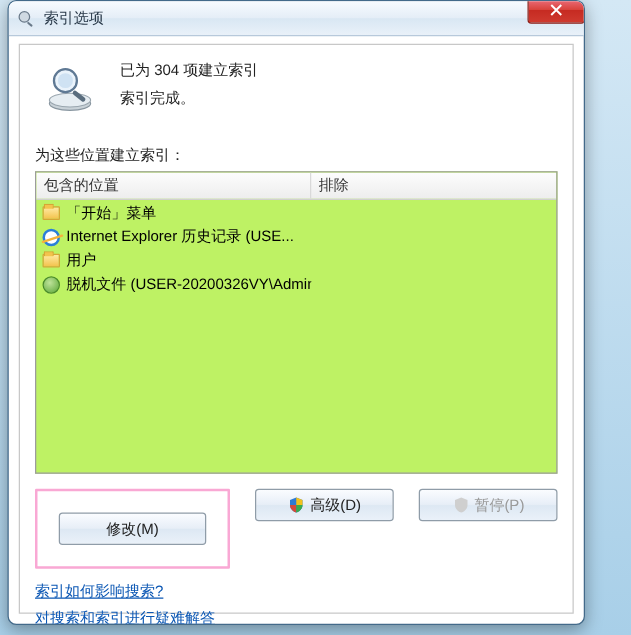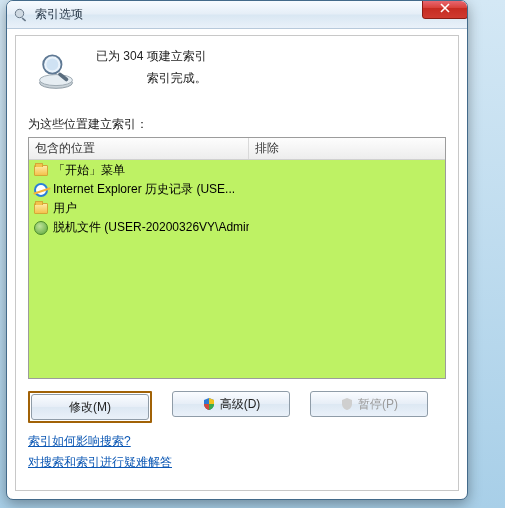--- a/index.html
+++ b/index.html
@@ -43,21 +43,21 @@
     box-shadow: inset 0 1px 0 rgba(255,255,255,.4);
   }
   .body {
     position: absolute; left: 8px; top: 34px; right: 8px; bottom: 8px;
     border: 1px solid #c8c8c8;
     background: #fff;
     padding: 10px 12px;
   }
   .status-row { display: flex; align-items: flex-start; margin: 0 0 24px 6px; }
   .mag-icon { width: 44px; height: 44px; margin-right: 18px; margin-top: 2px; }
-  .status-text { line-height: 1.8; font-size: 12px; color: #222; text-align: right; }
+  .status-text { line-height: 1.8; font-size: 12px; color: #222; }
   .section-label { margin: 6px 0 4px 0; font-size: 12px; color: #222; }
   .list-box {
     border: 1px solid #9c9c9c;
     background: #bef264;
     height: 242px;
     overflow: hidden;
   }
   .list-header {
     display: flex; background: linear-gradient(to bottom,#fdfdfd,#ededed);
     border-bottom: 1px solid #d0d0d0; height: 22px; align-items: center;
@@ -78,21 +78,21 @@
   .btn-row { display:flex; gap:20px; margin:12px 0 10px 0; }
   .btn {
     width: 118px; height: 26px;
     background: linear-gradient(to bottom,#fafcff,#e7eef7 48%,#dde8f3 52%,#eaf1f9);
     border: 1px solid #8f9ca8; border-radius: 3px;
     display: flex; align-items: center; justify-content: center;
     font-size: 12px; color: #222; gap: 4px;
     font-family: "SimSun","Microsoft YaHei",sans-serif;
   }
   .btn.disabled { color: #9a9a9a; }
-  .highlight-box { border: 2px solid #a16207; padding: 1px; border-radius: 1px; }
+  .highlight-box { border: 2px solid #f9a8d4; padding: 17px; border-radius: 1px; }
   .shield { width:14px; height:14px; display:inline-block; }
   .links { margin-top: 2px; }
   .links a { color: #0b57b4; text-decoration: underline; font-size: 12px; display: inline-block; margin-bottom: 4px; cursor: pointer; }
 </style>
 </head>
 <body>
 
 <div class="window">
   <div class="titlebar">
     <span class="app-icon">

